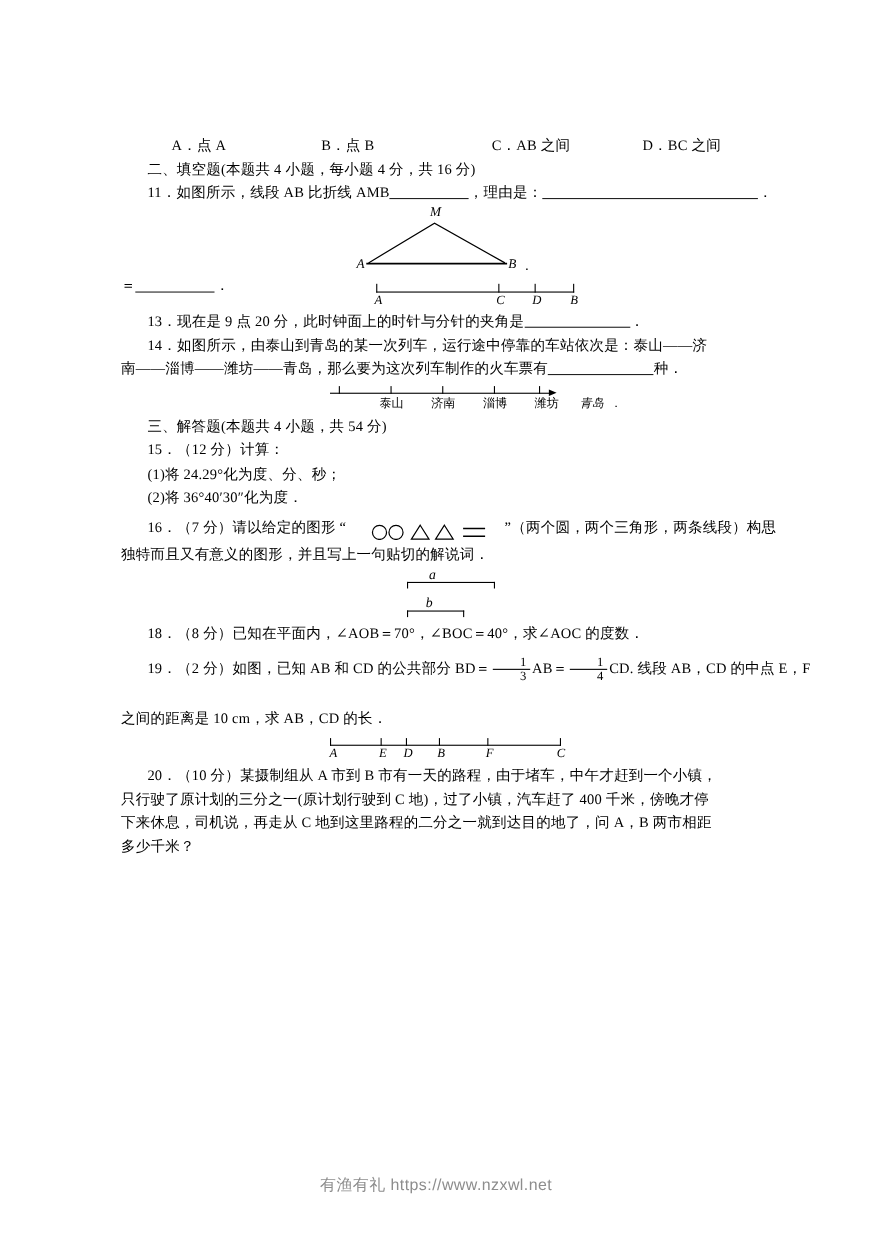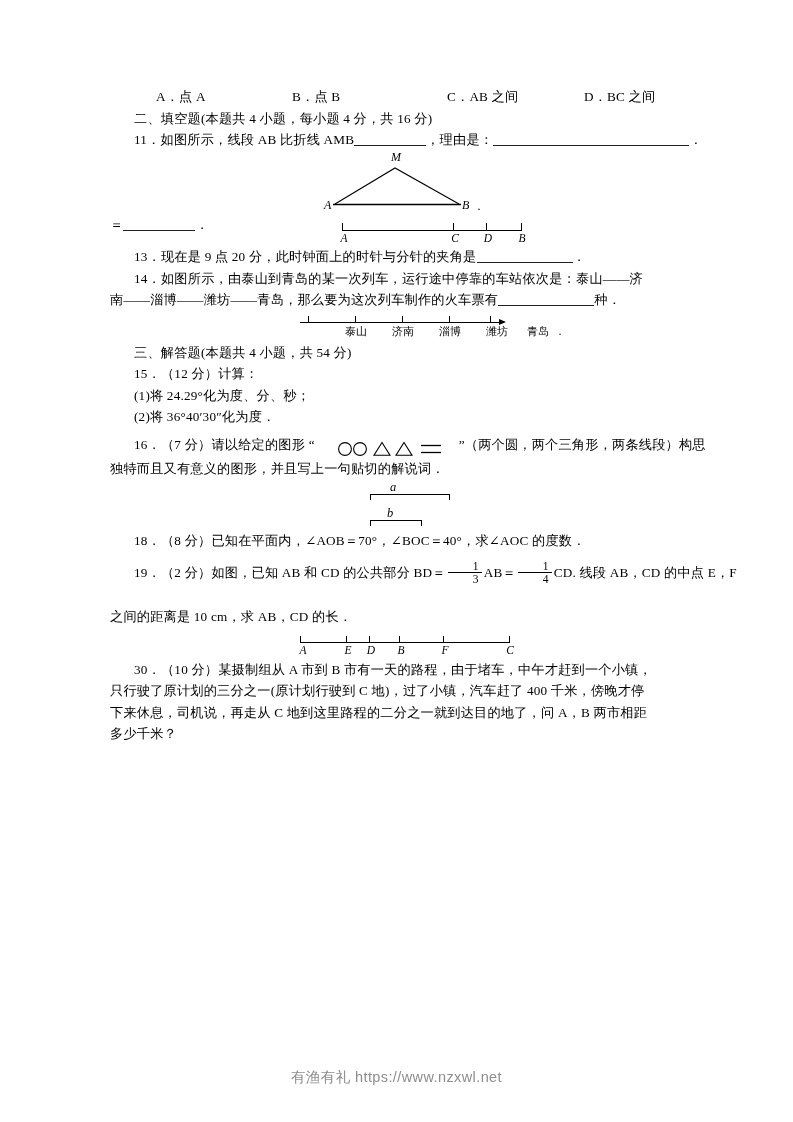--- a/index.html
+++ b/index.html
@@ -118,21 +118,21 @@
   }
 </style>
 </head>
 <body>
 
 <div class="page">
 
   <div class="content">
 
     <div class="ln opts ind">
-      <span class="opt" style="width:136px;">A．点 A</span><span class="opt" style="width:155px;">B．点 B</span><span class="opt" style="width:137px;">C．AB 之间</span><span class="opt">D．BC 之间</span>
+      <span class="opt" style="width:136px;">A．点 A</span><span class="opt" style="width:155px;">B．点 B</span><span class="opt" style="width:137px;margin-top:35px;">C．AB 之间</span><span class="opt">D．BC 之间</span>
     </div>
 
     <div class="ln ind">二、填空题(本题共 4 小题，每小题 4 分，共 16 分)</div>
 
     <div class="ln ind">
       <span>11．</span><span>如图所示，线段 AB 比折线 AMB</span><span class="blank-s"></span><span>，理由是：</span><span class="blank-xl"></span><span>．</span>
     </div>
 
     <div class="tri-wrap">
       <svg width="180" height="62" viewBox="0 0 180 62">
@@ -177,21 +177,21 @@
       <div class="arrow-head" style="left:199px; top:6.2px;"></div>
       <div class="seg-tick" style="left:8px;   top:3px; height:7px;"></div>
       <div class="seg-tick" style="left:55px;  top:3px; height:7px;"></div>
       <div class="seg-tick" style="left:102px; top:3px; height:7px;"></div>
       <div class="seg-tick" style="left:149px; top:3px; height:7px;"></div>
       <div class="seg-tick" style="left:190px; top:3px; height:7px;"></div>
       <span class="seg-lbl cjk" style="left:8px;   top:11px;">泰山</span>
       <span class="seg-lbl cjk" style="left:55px;  top:11px;">济南</span>
       <span class="seg-lbl cjk" style="left:102px; top:11px;">淄博</span>
       <span class="seg-lbl cjk" style="left:149px; top:11px;">潍坊</span>
-      <span class="seg-lbl cjk" style="left:190px; top:11px;">青岛</span>
+      <span class="seg-lbl cjk" style="left:190px; top:11px;font-style:italic;">青岛</span>
       <span class="seg-lbl cjk" style="left:212px; top:11px;">．</span>
     </div>
 
     <div class="ln ind" style="margin-top:1px;">三、解答题(本题共 4 小题，共 54 分)</div>
 
     <div class="ln ind">
       <span>15．</span><span>（12 分）计算：</span>
     </div>
     <div class="ln ind">(1)将 24.29°化为度、分、秒；</div>
     <div class="ln ind">(2)将 36°40′30″化为度．</div>
@@ -243,21 +243,21 @@
       <div class="seg-tick" style="left:209px; top:5px; height:7px;"></div>
       <span class="seg-lbl" style="left:3px;   top:13px;">A</span>
       <span class="seg-lbl" style="left:48px;  top:13px;">E</span>
       <span class="seg-lbl" style="left:71px;  top:13px;">D</span>
       <span class="seg-lbl" style="left:101px; top:13px;">B</span>
       <span class="seg-lbl" style="left:145px; top:13px;">F</span>
       <span class="seg-lbl" style="left:210px; top:13px;">C</span>
     </div>
 
     <div class="ln ind" style="margin-top:2px;">
-      <span>30．</span><span>（10 分）某摄制组从 A 市到 B 市有一天的路程，由于堵车，中午才赶到一个小镇，</span>
+      <span>20．</span><span>（10 分）某摄制组从 A 市到 B 市有一天的路程，由于堵车，中午才赶到一个小镇，</span>
     </div>
     <div class="ln" style="margin-left:-2px;">只行驶了原计划的三分之一(原计划行驶到 C 地)，过了小镇，汽车赶了 400 千米，傍晚才停</div>
     <div class="ln" style="margin-left:-2px;">下来休息，司机说，再走从 C 地到这里路程的二分之一就到达目的地了，问 A，B 两市相距</div>
     <div class="ln" style="margin-left:-2px;">多少千米？</div>
 
   </div>
 
   <div class="footer">有渔有礼 https://www.nzxwl.net</div>
 
 </div>

